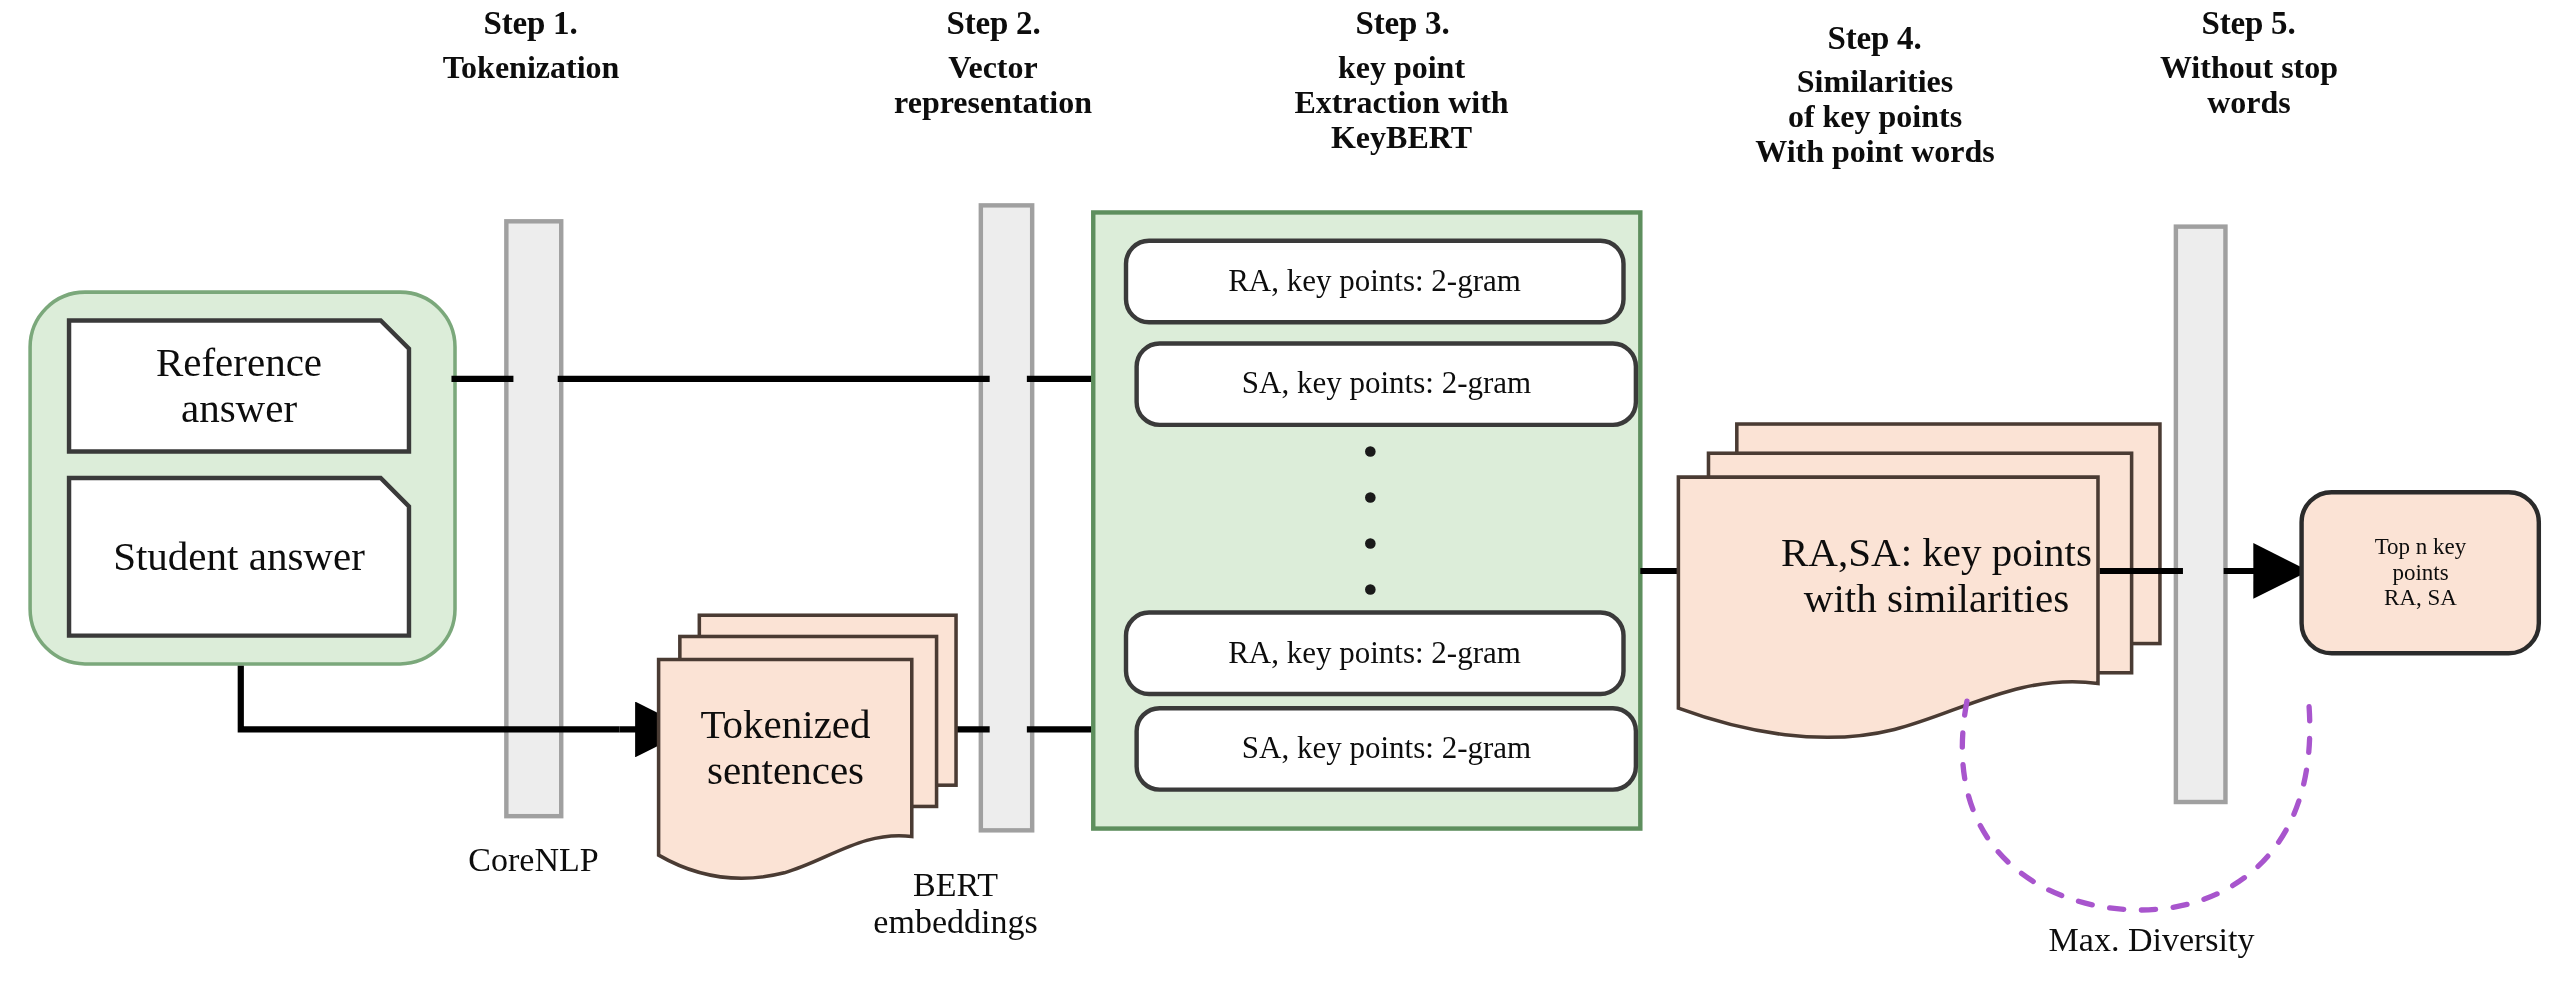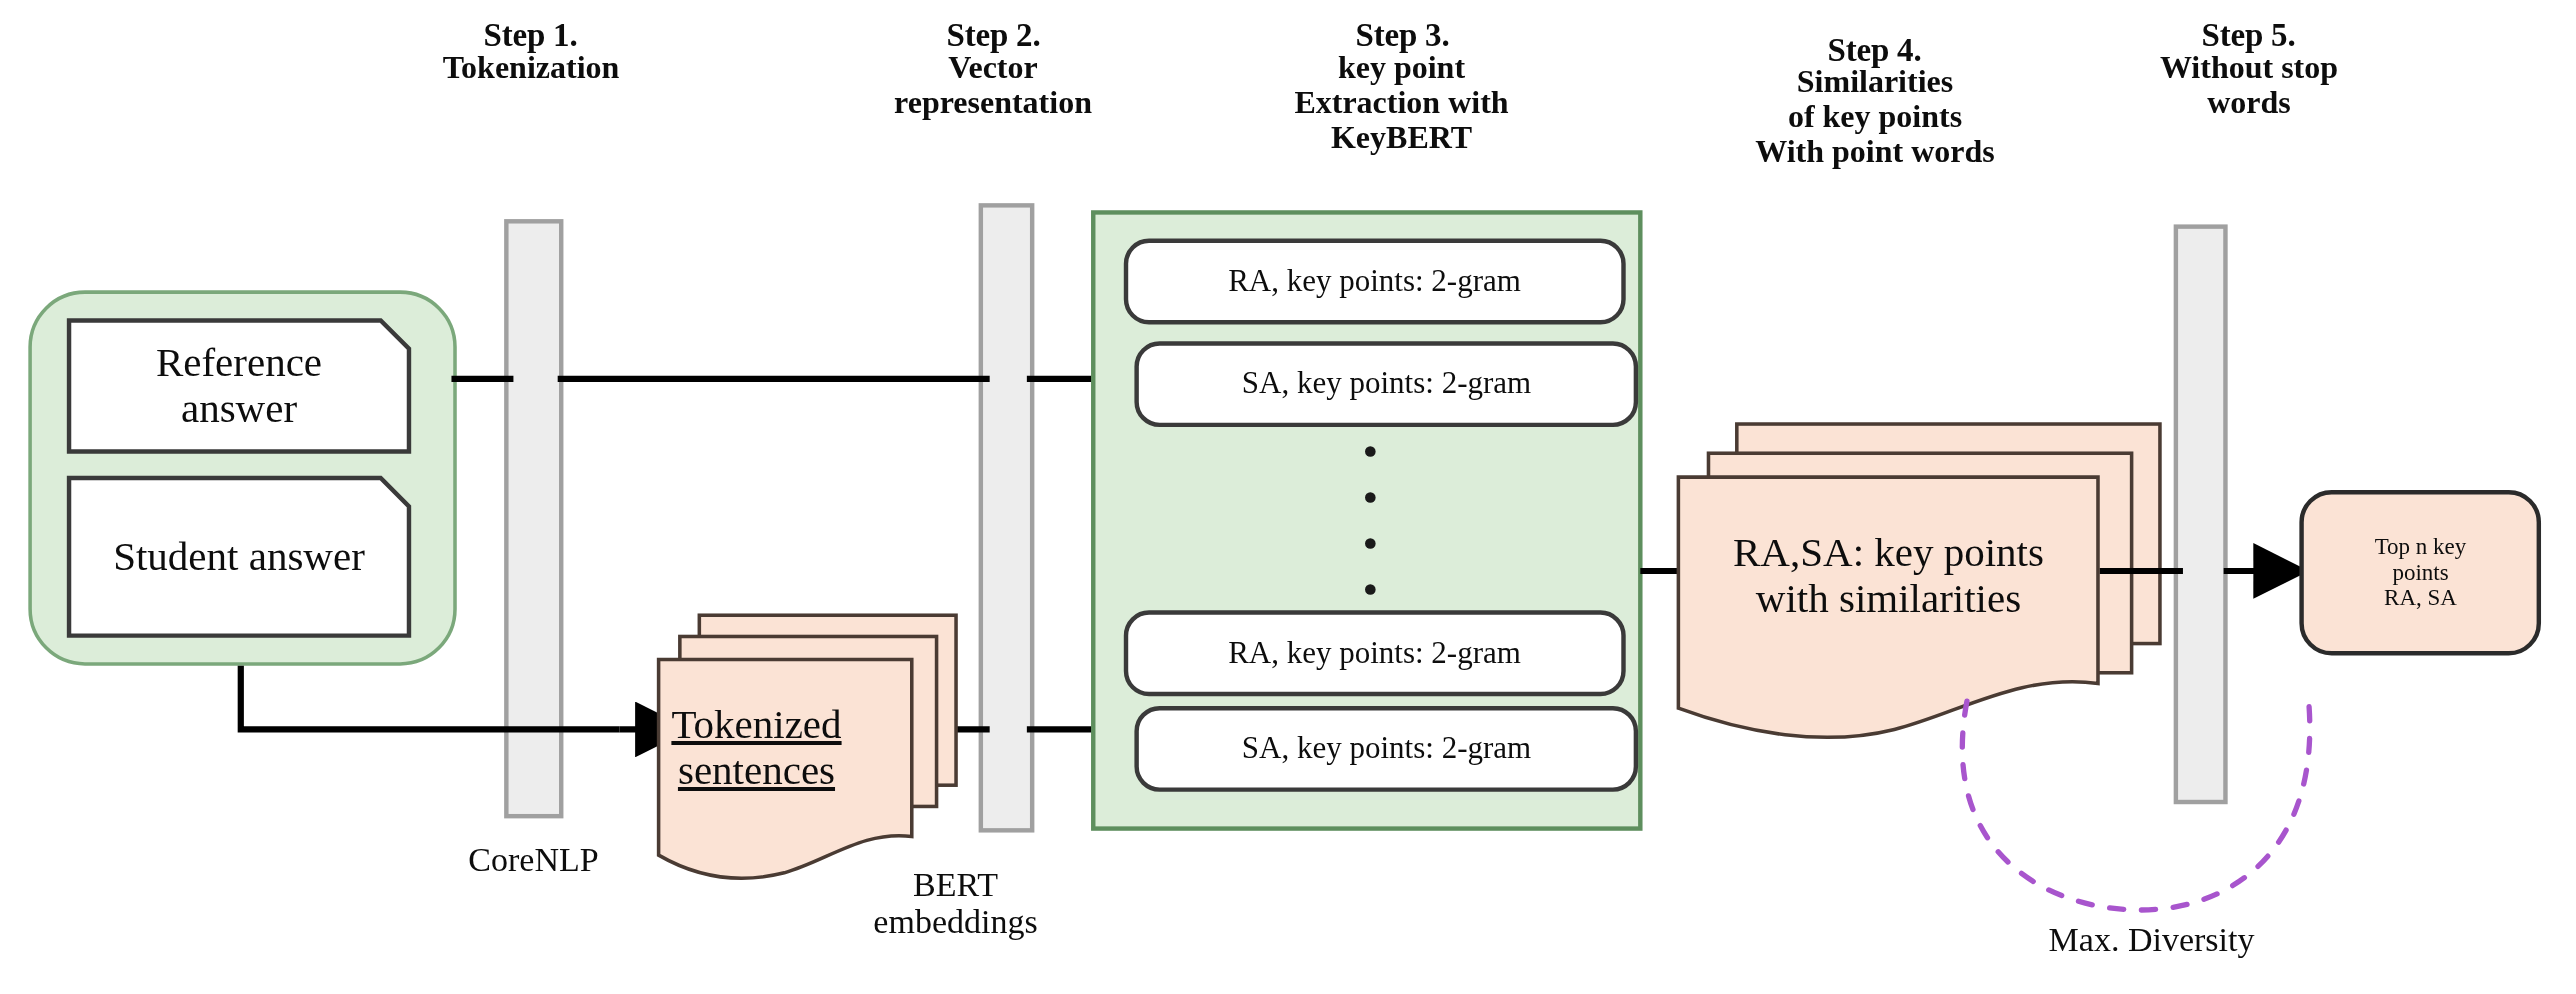--- a/index.html
+++ b/index.html
@@ -3,21 +3,21 @@
 <meta charset="utf-8">
 <style>
   html,body{margin:0;padding:0;background:#ffffff;}
   body{width:2576px;height:995px;overflow:hidden;
        font-family:"Liberation Serif","DejaVu Serif",serif;color:#0d0d0d;}
   #stage{position:relative;width:2576px;height:995px;background:#fff;}
   svg#canvas{position:absolute;left:0;top:0;width:2576px;height:995px;}
   .lbl{position:absolute;text-align:center;line-height:1.10;
        font-family:"Liberation Serif","DejaVu Serif",serif;
        white-space:pre-line;}
-  .step-title{font-weight:bold;font-size:33px;letter-spacing:-0.2px;margin-top:12px;}
+  .step-title{font-weight:bold;font-size:33px;letter-spacing:-0.2px;}
   .step-sub{font-weight:bold;font-size:32px;}
   .tool-lbl{font-size:34px;font-weight:normal;}
   .boxtext{position:absolute;display:flex;align-items:center;justify-content:center;
            text-align:center;line-height:1.12;white-space:pre-line;
            font-family:"Liberation Serif","DejaVu Serif",serif;
            font-size:41px;pointer-events:none;}
   .kp-text{font-size:31px;}
 </style>
 </head>
 <body>
@@ -112,29 +112,29 @@
 words</div>
 
   <div class="boxtext" style="left:69px;top:320px;width:340px;height:131px;">Reference
 answer</div>
   <div class="boxtext" style="left:69px;top:478px;width:340px;height:158px;">Student answer</div>
 
   <div class="lbl tool-lbl" style="left:814px;top:866px;width:283px;">BERT
 embeddings</div>
   <div class="lbl tool-lbl" style="left:392px;top:841px;width:283px;">CoreNLP</div>
 
-  <div class="boxtext" style="left:630px;top:659px;width:253px;height:177px;text-decoration:underline;">Tokenized
+  <div class="boxtext" style="left:659px;top:659px;width:253px;height:177px;">Tokenized
 sentences</div>
 
   <div class="boxtext kp-text" style="left:1126px;top:241px;width:497px;height:81px;">RA, key points: 2-gram</div>
   <div class="boxtext kp-text" style="left:1137px;top:343px;width:499px;height:81px;">SA, key points: 2-gram</div>
   <div class="boxtext kp-text" style="left:1126px;top:613px;width:497px;height:81px;">RA, key points: 2-gram</div>
   <div class="boxtext kp-text" style="left:1137px;top:708px;width:499px;height:81px;">SA, key points: 2-gram</div>
 
-  <div class="boxtext" style="left:1682px;top:496px;width:413px;height:159px;">RA,SA: key points
+  <div class="boxtext" style="left:1682px;top:496px;width:413px;height:159px;padding-left:48px;">RA,SA: key points
 with similarities</div>
 
   <div class="boxtext" style="left:2302px;top:492px;width:237px;height:161px;font-size:23px;">Top n key
 points
 RA, SA</div>
 
   <div class="lbl tool-lbl" style="left:1992px;top:921px;width:319px;">Max. Diversity</div>
 
 </div>
 

